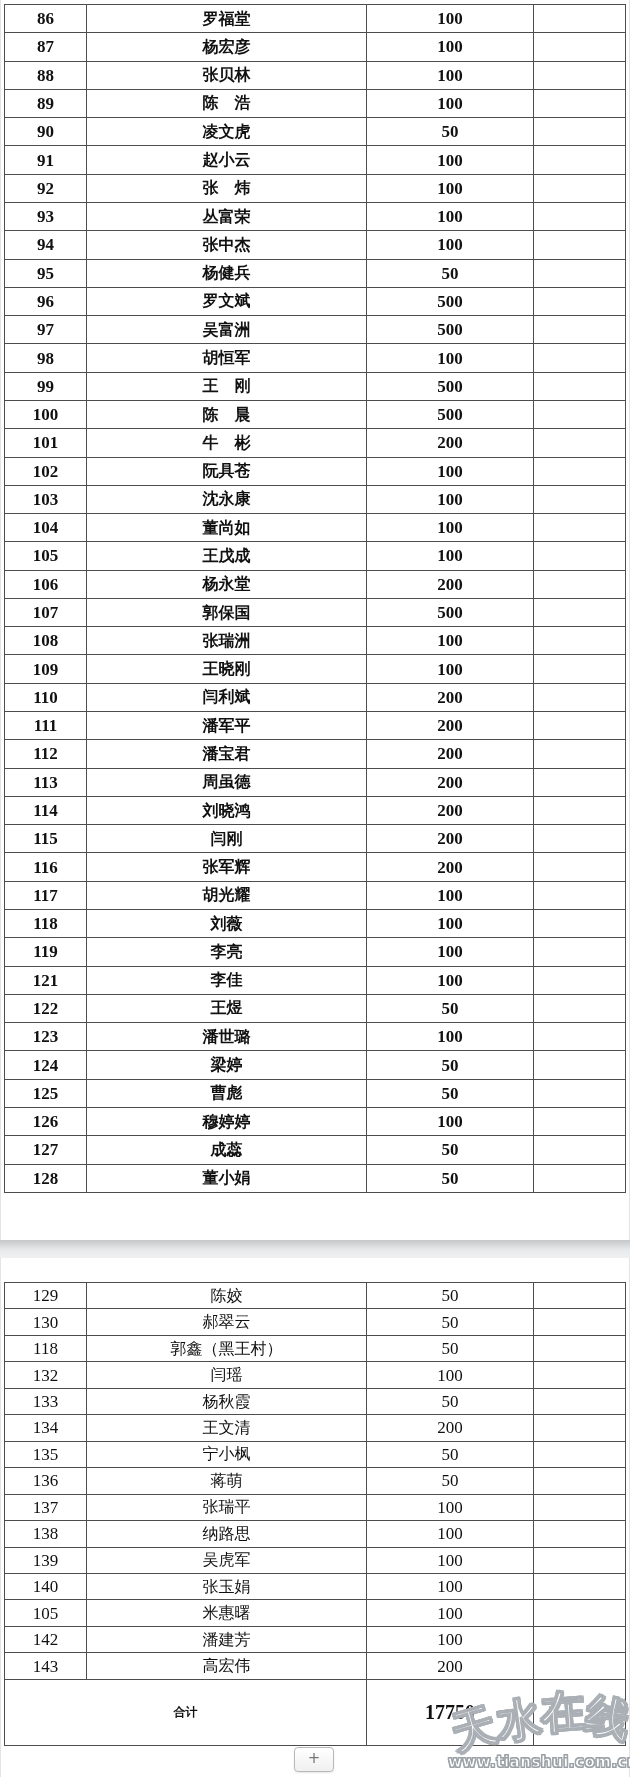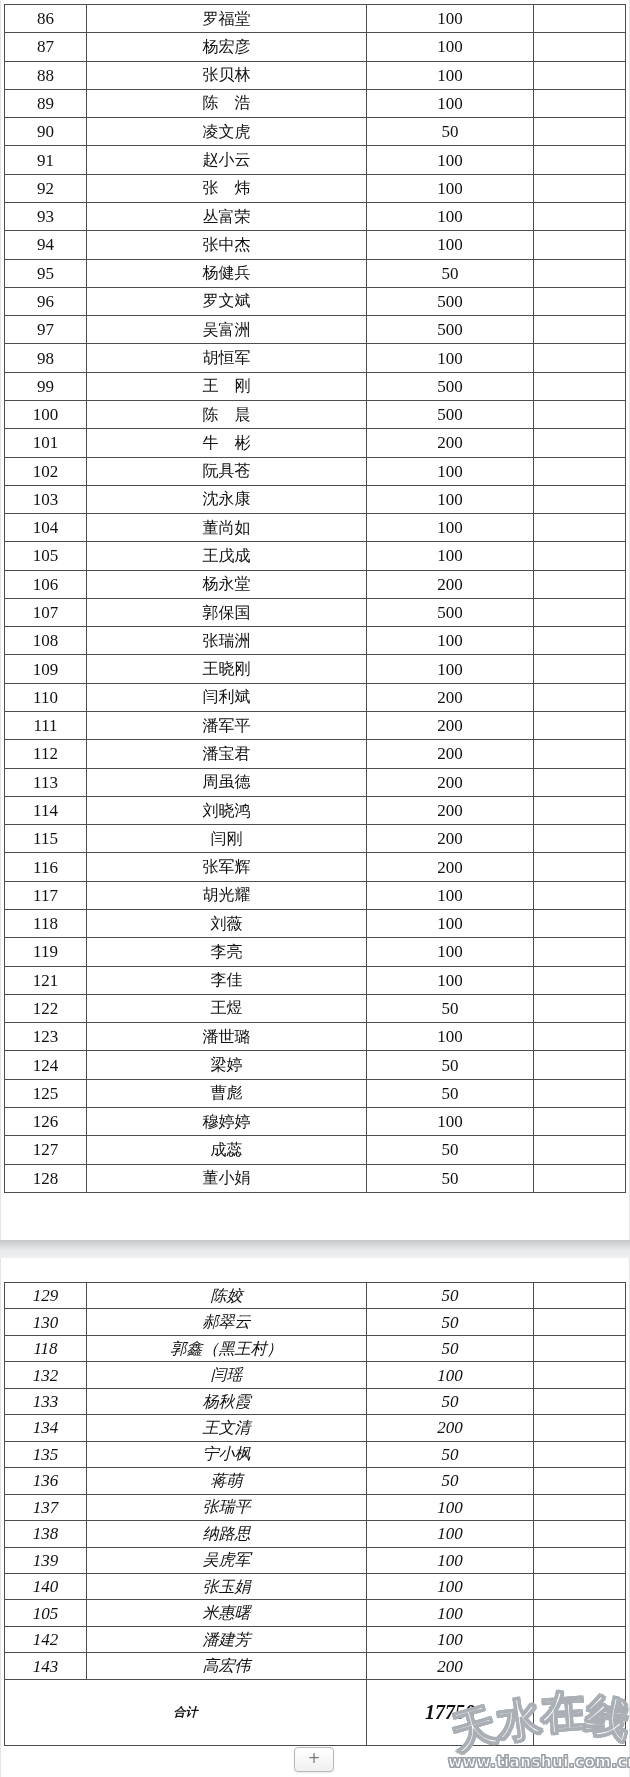--- a/index.html
+++ b/index.html
@@ -21,22 +21,22 @@
   .page-gap{
     position:absolute;left:0;top:1240px;width:630px;height:18px;
     background:linear-gradient(180deg,#c5c7c9 0%,#e7e9ea 55%,#eff0f1 100%);
   }
   
   table.donor-table{
     position:absolute;left:4px;width:621px;
     border-collapse:collapse;table-layout:fixed;
     z-index:2;
   }
-  .tbl-1{top:4px;height:1189px;}
-  .tbl-2{top:1282px;height:464px;font-style:italic;}
+  .tbl-1{top:4px;height:1189px;font-weight:bold;}
+  .tbl-2{top:1282px;height:464px;}
   .donor-table td{
     border:1px solid #4d4d4d;
     text-align:center;vertical-align:middle;
     padding:0;line-height:1;
     background:#fff;
   }
   .c-no{width:82px;font-size:17px;}
   .c-name{width:280px;font-size:16px;}
   .c-amt{width:167px;font-size:17px;}
   .c-note{width:92px;}

